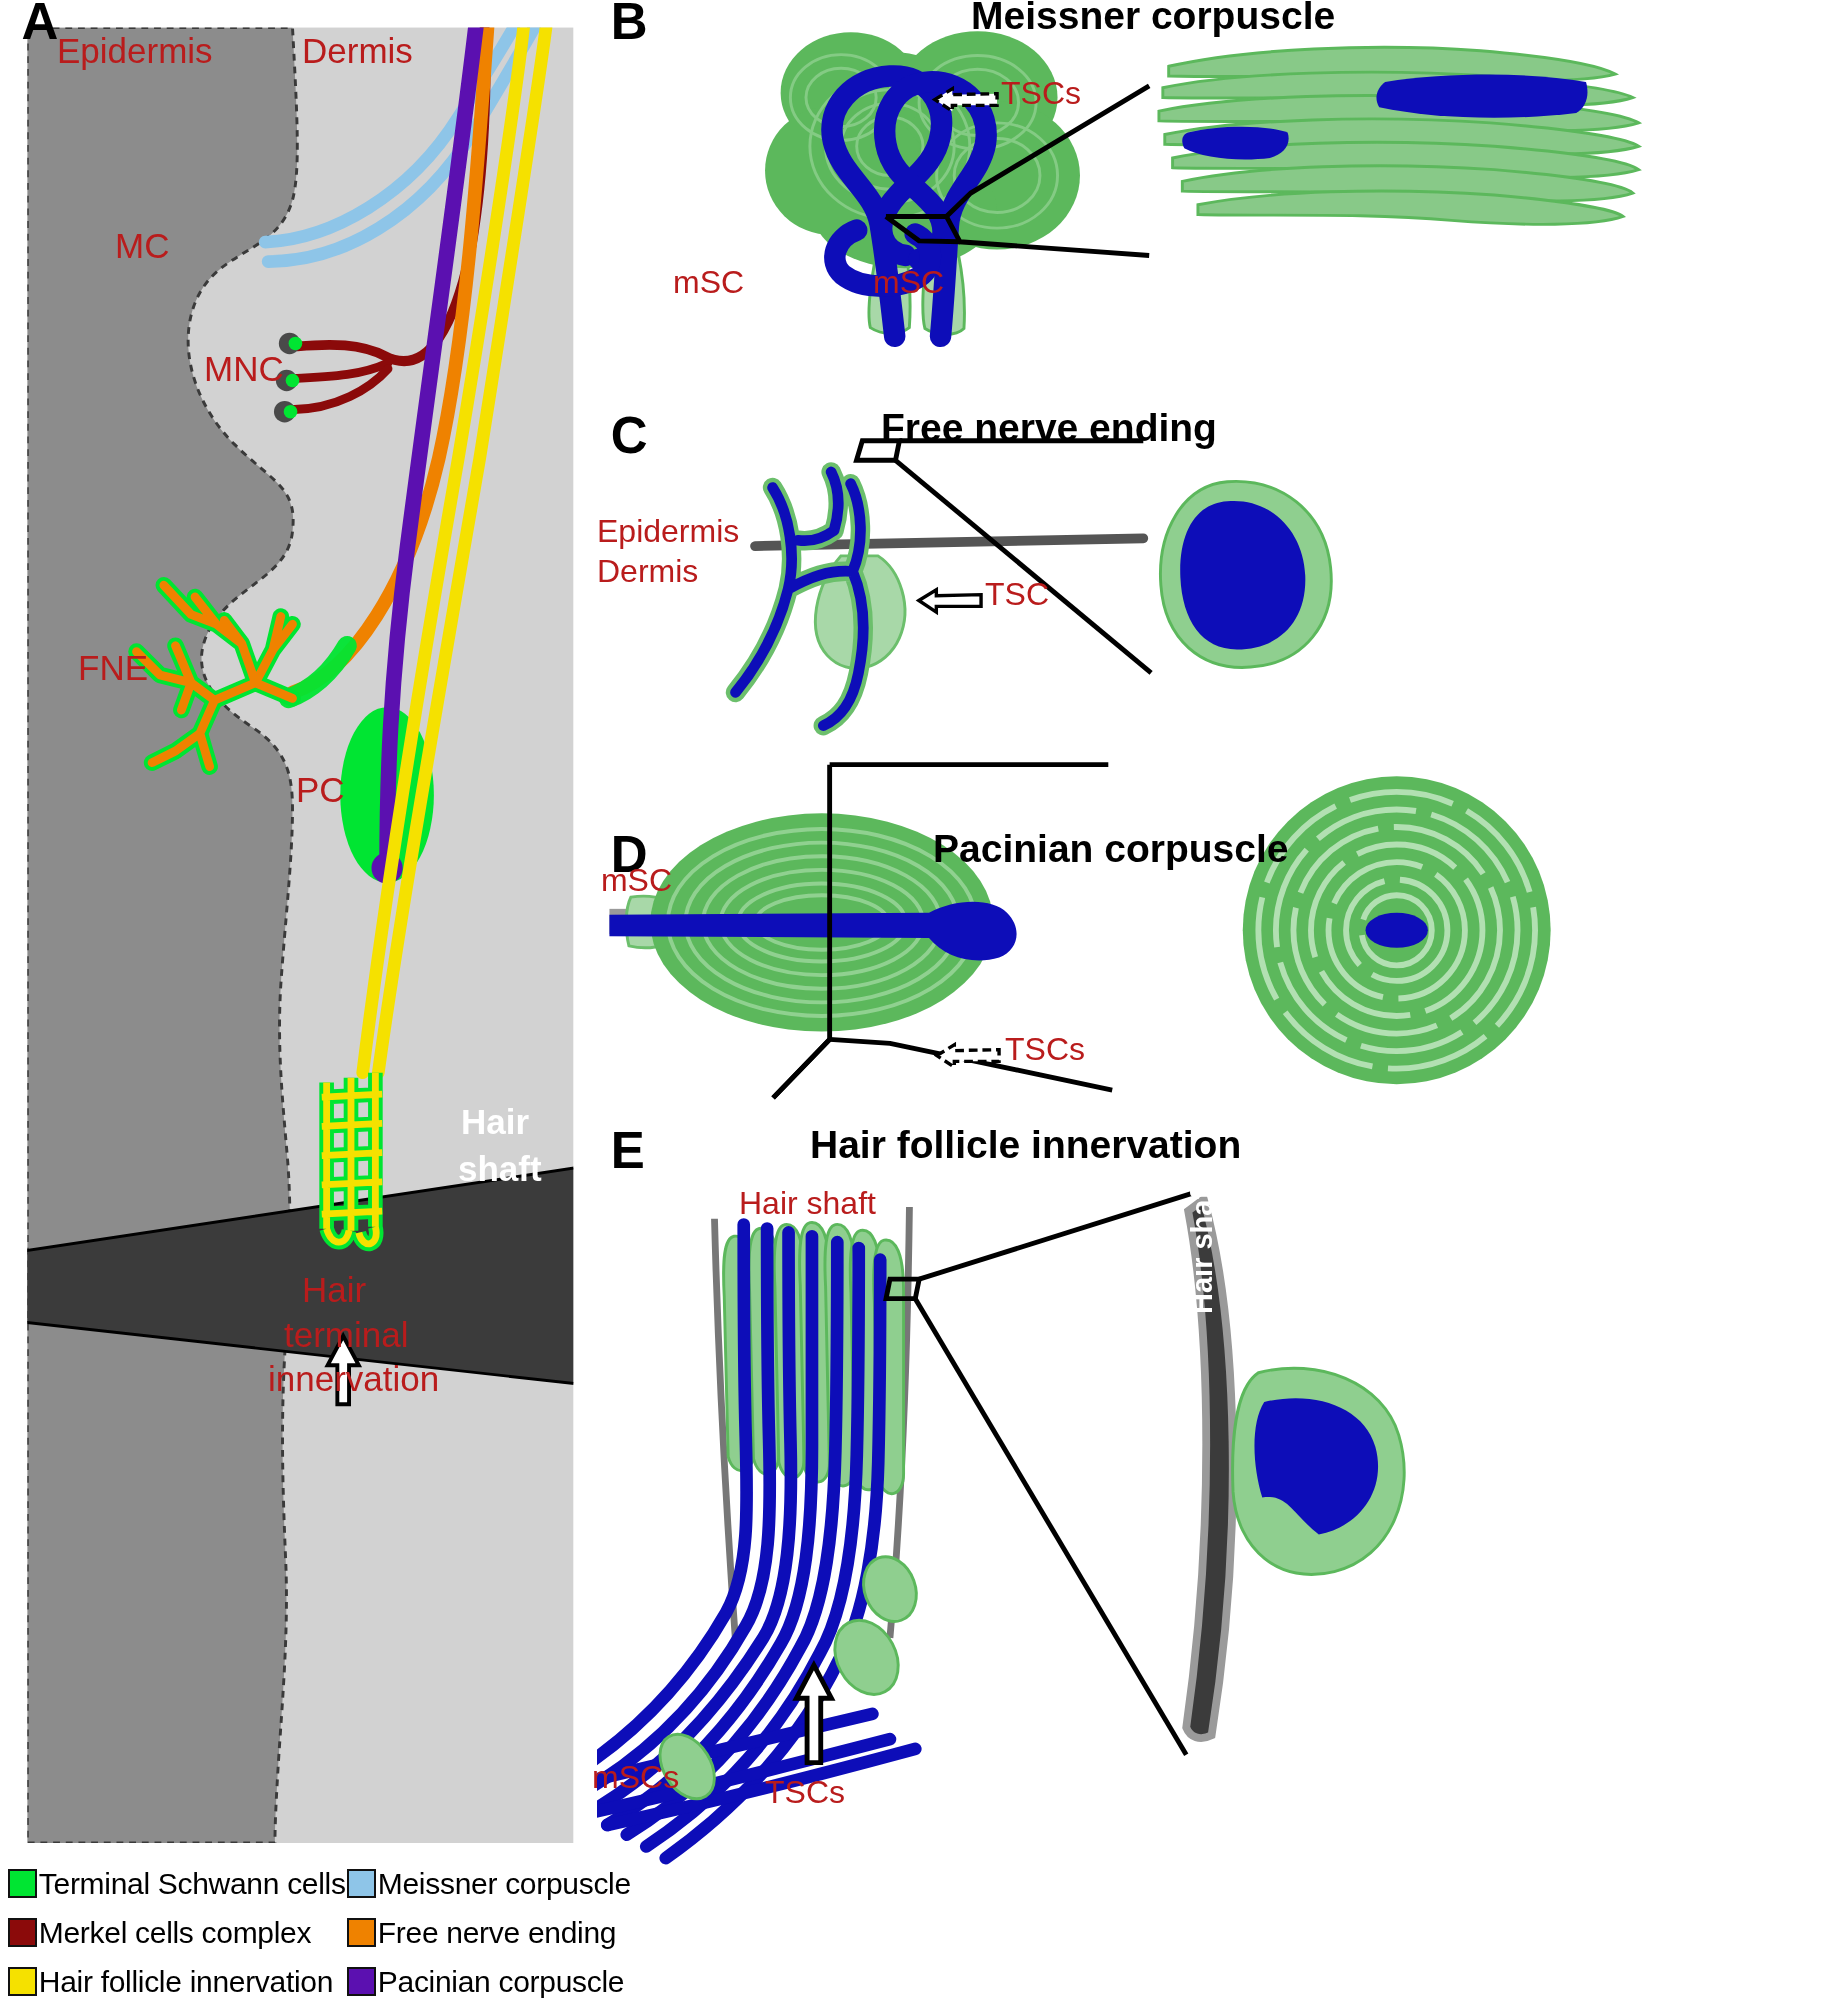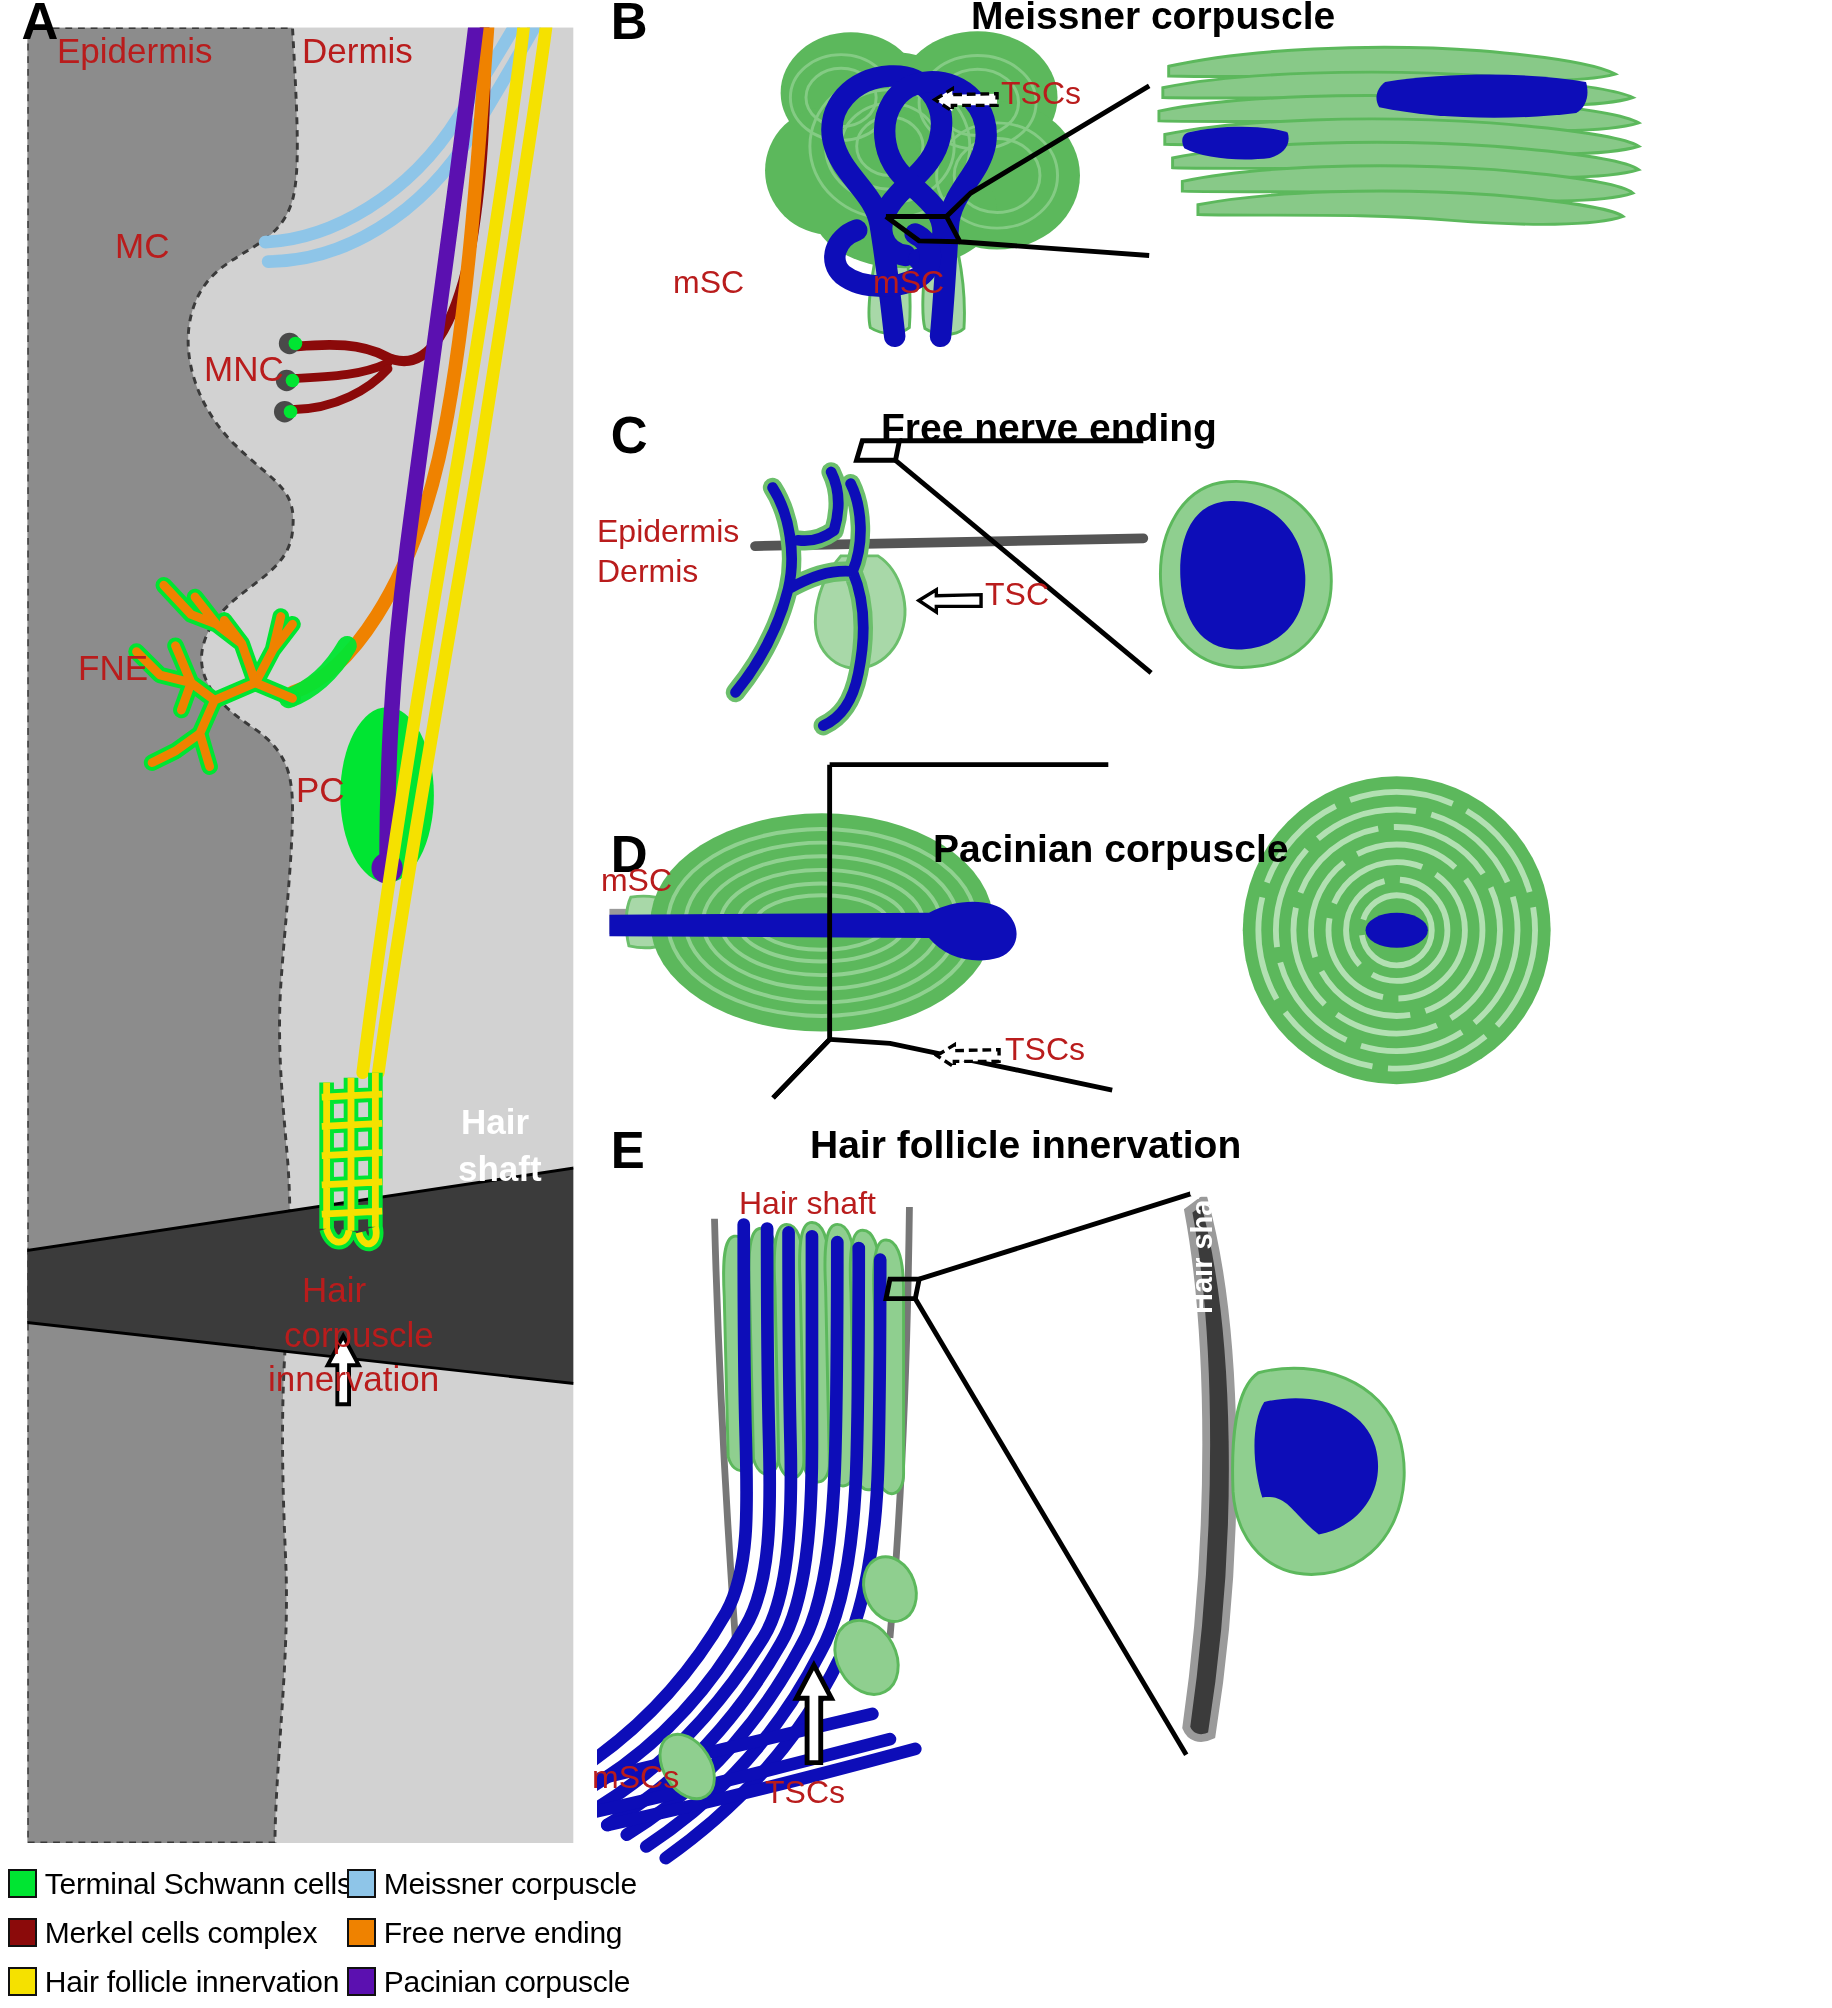--- a/index.html
+++ b/index.html
@@ -66,21 +66,21 @@
     top: 1859px;
     width: 585px;
     display: grid;
     grid-template-columns: 339px 246px;
     grid-auto-rows: 49px;
     align-items: center;
   }
   .leg-item {
     display: flex;
     align-items: center;
-    gap: 8px;
+    gap: 2px;
     text-align: center;
   }
   .leg-swatch {
     width: 29px; height: 29px;
     border: 2.9px solid #111;
     box-sizing: border-box;
     flex: 0 0 auto;
   }
   .leg-text {
     font-family: "Liberation Sans", sans-serif;
@@ -200,21 +200,21 @@
     <div class="panel-letter" style="left:21.5px; top:-3.9px;">A</div>
     <div class="lbl big" style="left:57px; top:31px;">Epidermis</div>
     <div class="lbl big" style="left:302px; top:31px;">Dermis</div>
     <div class="lbl big" style="left:115px; top:226px;">MC</div>
     <div class="lbl big" style="left:204px; top:349px;text-align:center;">MNC</div>
     <div class="lbl big" style="left:66px; top:648px;margin-left:12px;">FNE</div>
     <div class="lbl big" style="left:296px; top:770px;">PC</div>
     <div class="lbl white big" style="left:461px; top:1102px;">Hair</div>
     <div class="lbl white big" style="left:458px; top:1149px;">shaft</div>
     <div class="lbl big" style="left:302px; top:1270px;">Hair</div>
-    <div class="lbl big" style="left:284px; top:1315px;">corpuscle</div>
+    <div class="lbl big" style="left:284px; top:1315px;">terminal</div>
     <div class="lbl big" style="left:268px; top:1359px;">innervation</div>
   </div>
 
   <div id="legendA">
     <div class="leg-item">
       <span class="leg-swatch" style="background:#00e532"></span>
       <span class="leg-text">Terminal Schwann cells</span>
     </div>
     <div class="leg-item">
       <span class="leg-swatch" style="background:#8ec5e8"></span>

